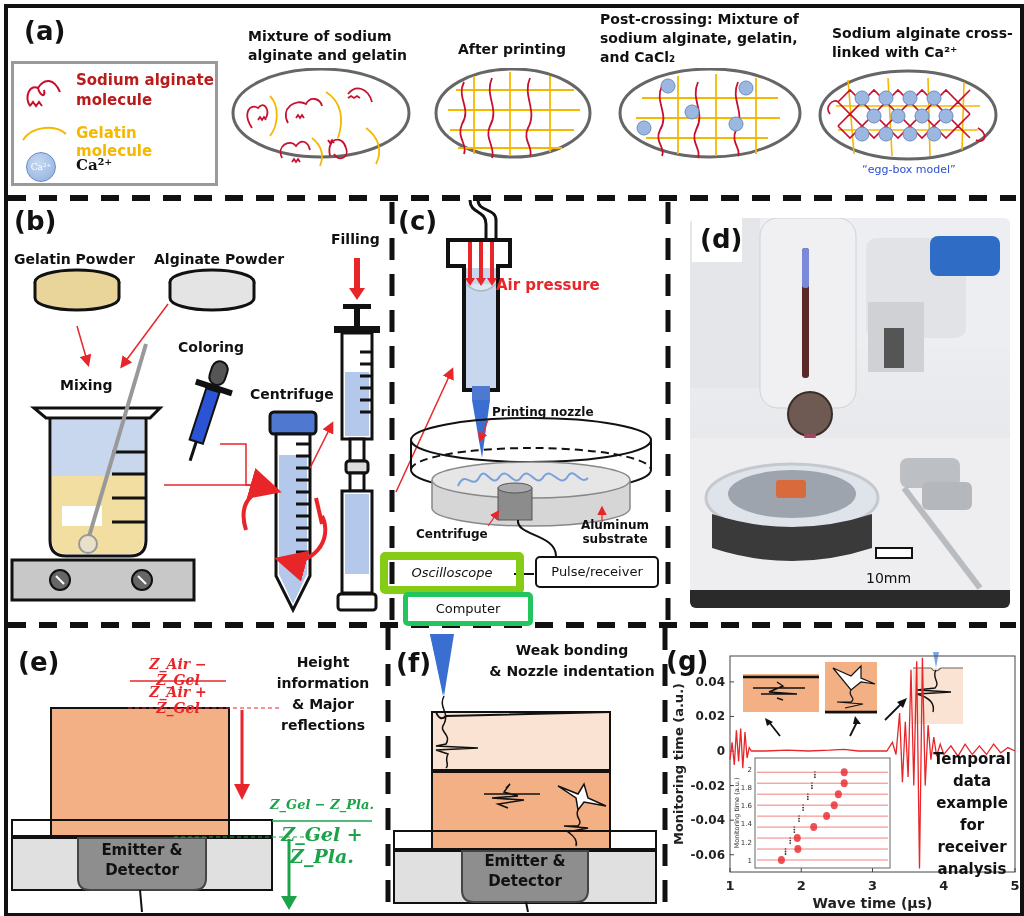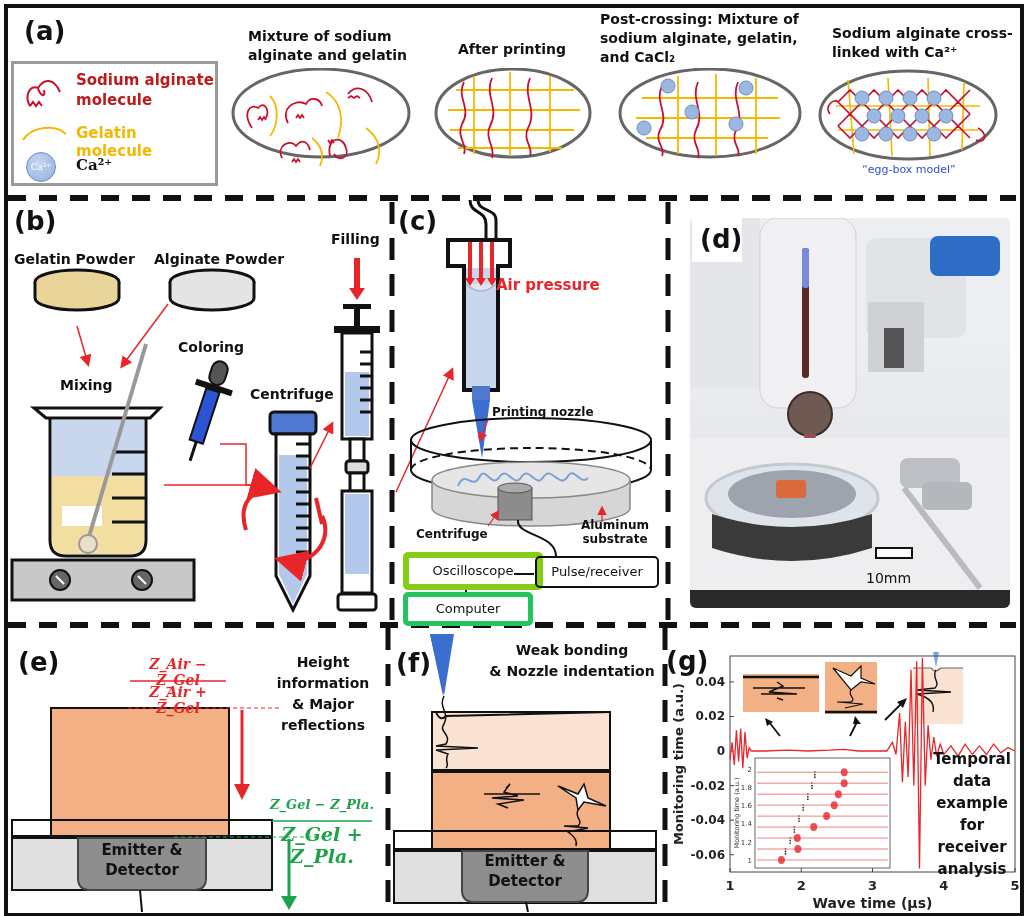--- a/index.html
+++ b/index.html
@@ -298,21 +298,21 @@
   <line x1="122" y1="374" x2="142" y2="374" stroke="#111" stroke-width="2"></line>
   <line x1="74" y1="388" x2="74" y2="394" stroke="#111" stroke-width="2"></line>
 </svg>
 <div class="abs t" style="left:496px;top:276px;color:#e8262a;font-size:15px;">Air pressure</div>
 <div class="abs box-label" style="left:492px;top:405px;font-weight:bold;font-size:12px;">Printing nozzle</div>
 <div class="abs box-label" style="left:416px;top:527px;font-size:12px;font-weight:bold;">Centrifuge</div>
 <div class="abs box-label tc" style="left:560px;top:518px;width:110px;font-size:12px;font-weight:bold;line-height:14px;">
   <div>Aluminum</div>
   <div>substrate</div>
 </div>
-<div class="abs box-label tc" style="left:403px;top:552px;width:128px;height:26px;line-height:26px;border:6px solid #84cc16;border-radius:5px;">Oscilloscope</div>
+<div class="abs box-label tc" style="left:380px;top:552px;width:128px;height:26px;line-height:26px;border:8px solid #84cc16;border-radius:5px;font-style:italic;">Oscilloscope</div>
 <div class="abs box-label tc" style="left:535px;top:556px;width:120px;height:28px;line-height:28px;border:2px solid #111;border-radius:5px;">Pulse/receiver</div>
 <div class="abs box-label tc" style="left:403px;top:592px;width:120px;height:24px;line-height:24px;border:5px solid #22c55e;border-radius:5px;">Computer</div>
 
 <div class="abs" style="left:690px;top:218px;width:320px;height:390px;background:linear-gradient(180deg,#f2f3f5 0%,#e7e9ec 55%,#d9dadd 100%);border-radius:6px;overflow:hidden;">
   <svg width="320" height="390">
     <rect x="40" y="0" width="280" height="130" fill="#eceef1"></rect>
     <rect x="0" y="0" width="70" height="170" fill="#e4e6ea"></rect>
     <rect x="176" y="20" width="100" height="100" rx="10" fill="#e2e3e6"></rect>
     <rect x="240" y="18" width="70" height="40" rx="8" fill="#2e6cc6"></rect>
     <rect x="178" y="84" width="56" height="70" fill="#cfd1d4"></rect>

